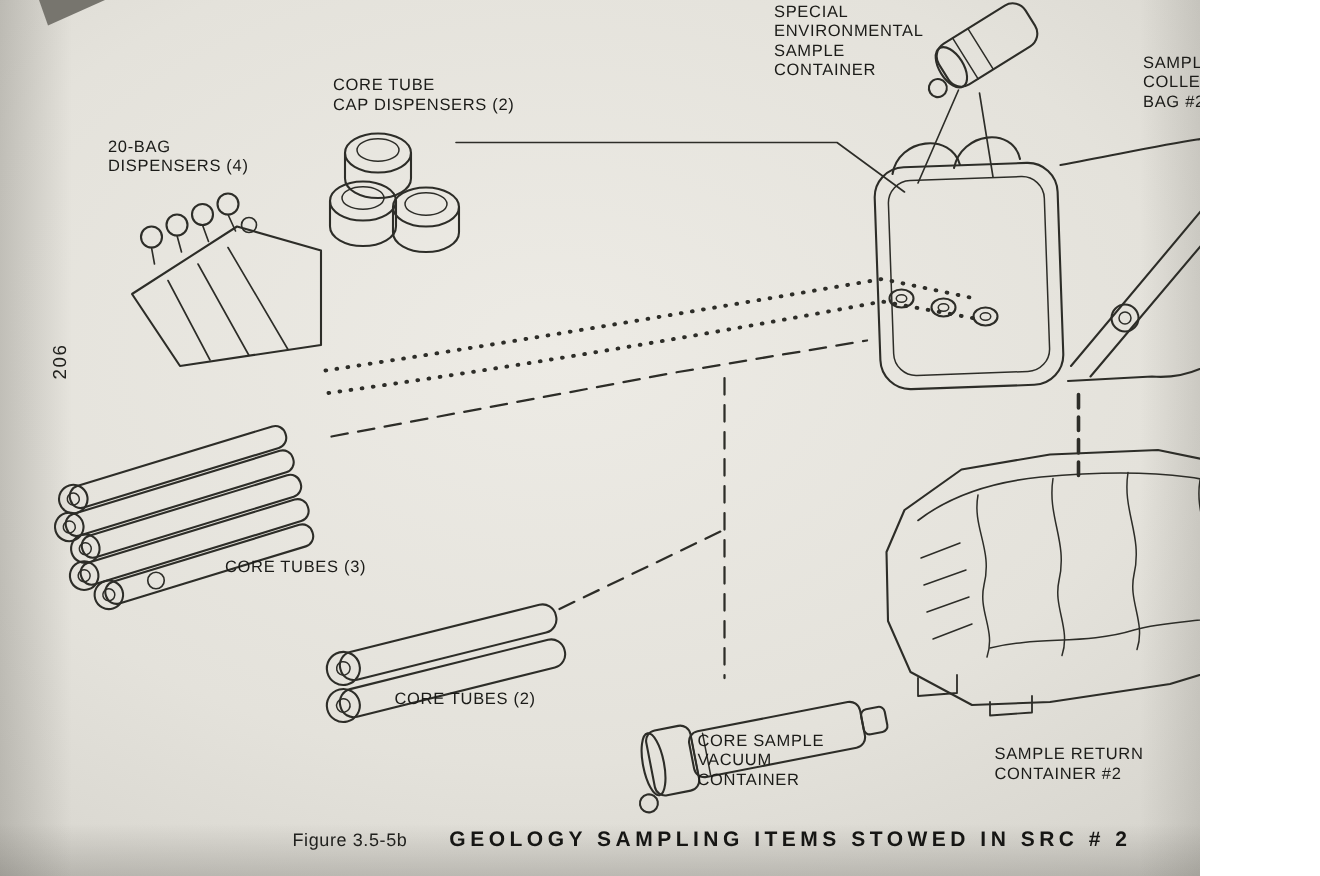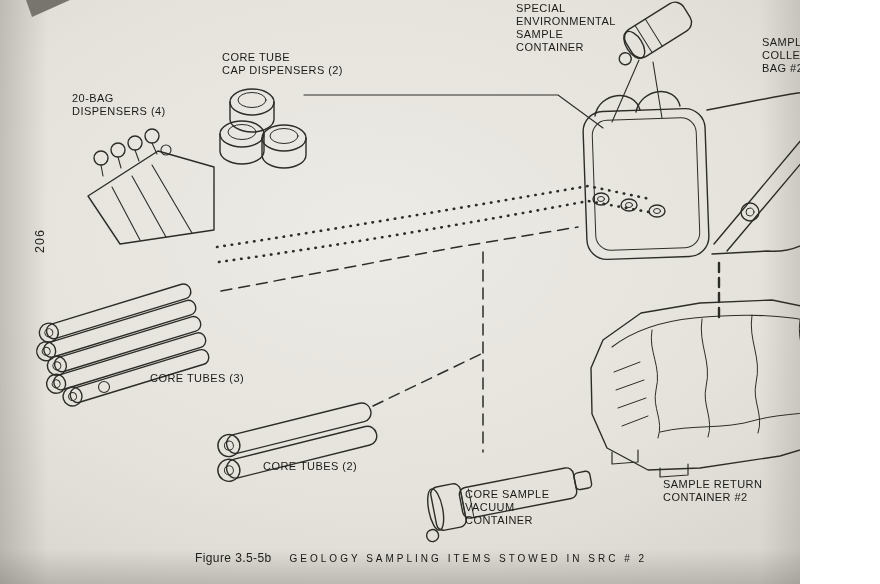--- a/index.html
+++ b/index.html
@@ -23,24 +23,24 @@
     white-space:pre-line;
     color:#1b1b18;
   }
   .page-num{
     position:absolute;left:28px;top:234px;
     transform:rotate(-90deg);
     font-size:12.5px;letter-spacing:1px;color:#21211e;
   }
   .fig-caption{
     position:absolute;left:195px;top:551px;
-    display:flex;align-items:center;gap:18px;
+    display:flex;align-items:flex-end;gap:28px;
   }
   .fig-label{font-size:12px;letter-spacing:.4px;color:#21211e;}
-  .fig-title{font-size:10px;font-weight:400;letter-spacing:3px;color:#161614;}
+  .fig-title{font-size:14px;font-weight:700;letter-spacing:3px;color:#161614;}
 </style>
 </head>
 <body>
 
 <div class="page">
 
   <svg class="art" width="880" height="584" viewBox="0 0 880 584">
     <g stroke="#2d2d28" fill="none" stroke-width="1.4" stroke-linecap="round" stroke-linejoin="round">
 
       <path d="M26,0 L70,0 L32,17 Z" fill="#77756e" stroke="none"></path>
@@ -177,21 +177,21 @@
 DISPENSERS (4)</div>
 
   <div class="lbl" style="left:150px;top:372px">CORE TUBES (3)</div>
 
   <div class="lbl" style="left:263px;top:460px">CORE TUBES (2)</div>
 
   <div class="lbl" style="left:465px;top:488px">CORE SAMPLE
 VACUUM
 CONTAINER</div>
 
-  <div class="lbl" style="left:663px;top:478px">SAMPLE RETURN
+  <div class="lbl" style="left:663px;top:497px">SAMPLE RETURN
 CONTAINER #2</div>
 
   <div class="page-num">206</div>
 
   <div class="fig-caption">
     <span class="fig-label">Figure 3.5-5b</span>
     <span class="fig-title">GEOLOGY SAMPLING ITEMS STOWED IN SRC # 2</span>
   </div>
 
 </div>

